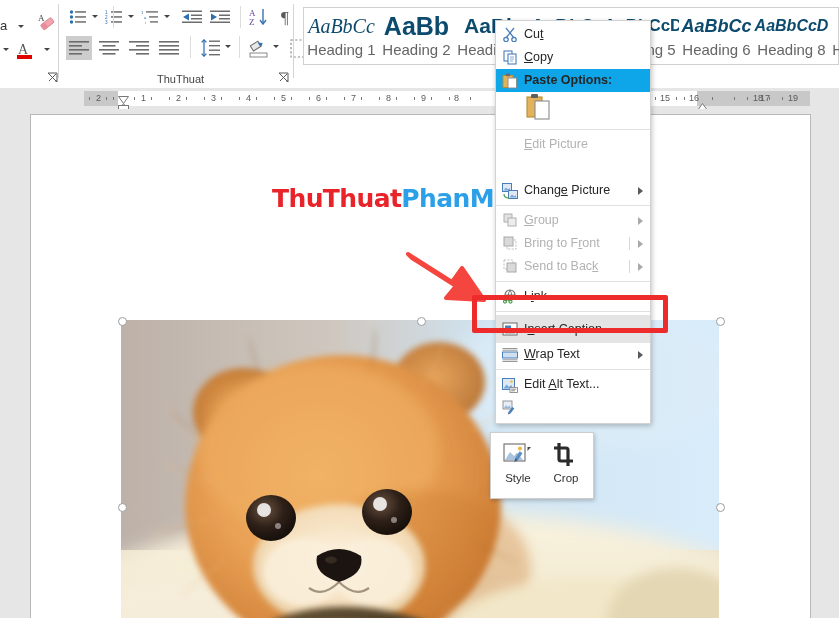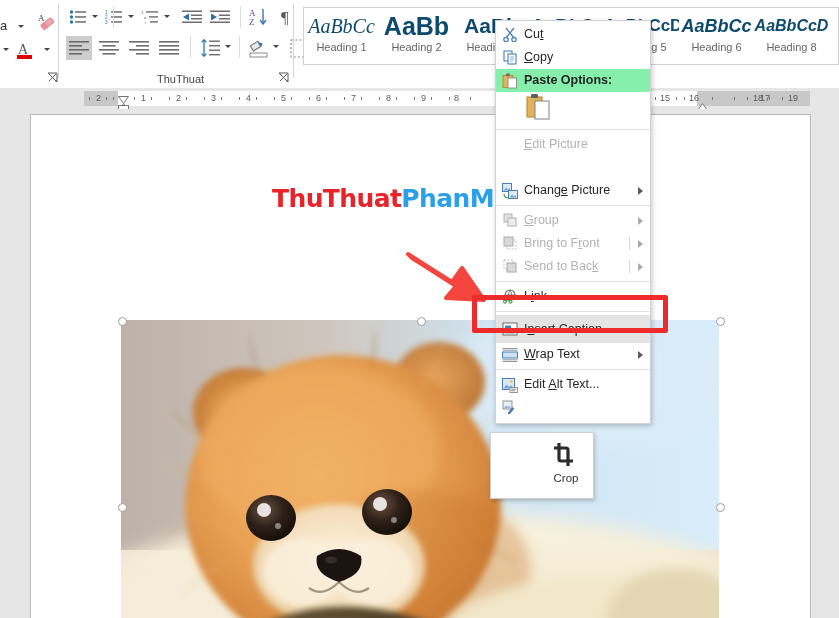--- a/index.html
+++ b/index.html
@@ -22,21 +22,21 @@
   .caret{width:0;height:0;border-left:3px solid transparent;border-right:3px solid transparent;border-top:3.5px solid #444;position:absolute;}
 
   
   .fnt-a{position:absolute;font-size:13px;color:#333;}
 
   
   #styles-gallery{position:absolute;left:303px;top:7px;width:536px;height:58px;
     border:1px solid #d0d0d0;background:#fff;box-sizing:border-box;}
   .style-item{position:absolute;top:0;width:75px;height:56px;text-align:center;overflow:hidden;}
   .style-preview{height:33px;line-height:36px;font-size:21px;color:#0c4a6e;white-space:nowrap;overflow:hidden;}
-  .style-name{font-size:11px;color:#656565;white-space:nowrap;}
+  .style-name{font-size:15px;color:#656565;white-space:nowrap;}
   #styles-label{position:absolute;left:560px;top:70px;font-size:11px;color:#444;}
 
   
   #ruler{position:absolute;left:0;top:88px;width:839px;height:21px;background:#e6e6e6;}
   .ruler-band{position:absolute;top:3px;height:15px;background:#c8c8c8;}
   .ruler-face{position:absolute;top:3px;height:15px;background:#ffffff;border:none;}
   .rk{position:absolute;top:4px;font-size:9px;color:#5a5a5a;line-height:13px;}
   .rt{position:absolute;top:9px;width:1px;height:3px;background:#777;}
   #indent-top{position:absolute;left:118px;top:2px;width:11px;height:8px;}
   #indent-bot{position:absolute;left:118px;top:9px;width:11px;height:8px;}
@@ -71,21 +71,21 @@
     background:#ffffff;border:1px solid #d2d2d2;box-shadow:1px 2px 5px rgba(0,0,0,.23);
     z-index:20;box-sizing:border-box;padding-top:2px;}
   .mi{position:relative;height:23px;line-height:23px;display:flex;align-items:center;}
   .mi.disabled .mi-label{color:#b2b2b2;}
   .mi .mi-icon{width:28px;height:23px;display:flex;align-items:center;justify-content:center;flex:0 0 28px;}
   .mi .mi-label{font-size:12.5px;color:#262626;white-space:nowrap;}
   .mi .mi-arrow{position:absolute;right:7px;top:8px;width:0;height:0;
      border-top:4px solid transparent;border-bottom:4px solid transparent;border-left:5px solid #5a5a5a;}
   .mi .mi-arrow.dim{border-left-color:#a9a9a9;}
   .mi .mi-sep-v{position:absolute;right:20px;top:5px;width:1px;height:13px;background:#d8d8d8;}
-  .mi.hl{background:#86efac;}
+  .mi.hl{background:#0ea5e9;}
   .mi.hl2{background:#e4e4e4;}
   .mi.paste-hdr .mi-label{font-weight:bold;}
   .m-sep{height:1px;background:#e0e0e0;margin:3px 8px 3px 30px;}
   .m-sep.full{margin-left:0;margin-right:0;}
   #paste-row{height:34px;display:flex;align-items:center;padding-left:30px;}
   .u{text-decoration:underline;}
 
   
   #redbox{position:absolute;left:472px;top:295px;width:196px;height:38px;
      border:5px solid #ee2b2b;box-sizing:border-box;z-index:25;border-radius:2px;}
@@ -713,20 +713,35 @@
           <path d="M7.5 13 L10.1 13 L8.8 15.6 Z" fill="#2e5a8e"></path>
         </g>
       </svg>
     </span>
   </div>
 </div>
 
 <div id="redbox"></div>
 
 <div id="mini-toolbar">
+  <div class="mt-item" style="left:3px;">
+    <div class="mt-ico">
+      <svg width="30" height="26" viewBox="0 0 30 26">
+        <rect x="1" y="2" width="21" height="17" fill="#fff" stroke="#6b6b6b" stroke-width="1.1"></rect>
+        <path d="M2 18 L7 10 L11 14 L14 10.5 L20 18 Z" fill="#a8c4de"></path>
+        <circle cx="17" cy="6.5" r="2" fill="#f0b83a"></circle>
+        <g transform="rotate(34 14 16)">
+          <rect x="12.5" y="9" width="3.4" height="8" fill="#5f8fc0"></rect>
+          <path d="M12.5 17 L15.9 17 L14.2 21 Z" fill="#35608f"></path>
+        </g>
+        <path d="M24.5 5 l3.5 0 l-3.5 4 Z" fill="#4a4a4a"></path>
+      </svg>
+    </div>
+    <div class="mt-label">Style</div>
+  </div>
   <div class="mt-item" style="left:51px;">
     <div class="mt-ico">
       <svg width="26" height="26" viewBox="0 0 26 26">
         <path d="M6 1 v16 a2 2 0 0 0 2 2 h12" fill="none" stroke="#2b2b2b" stroke-width="3.2"></path>
         <path d="M1 6 h12 a2 2 0 0 1 2 2 v16" fill="none" stroke="#2b2b2b" stroke-width="3.2"></path>
       </svg>
     </div>
     <div class="mt-label">Crop</div>
   </div>
 </div>

